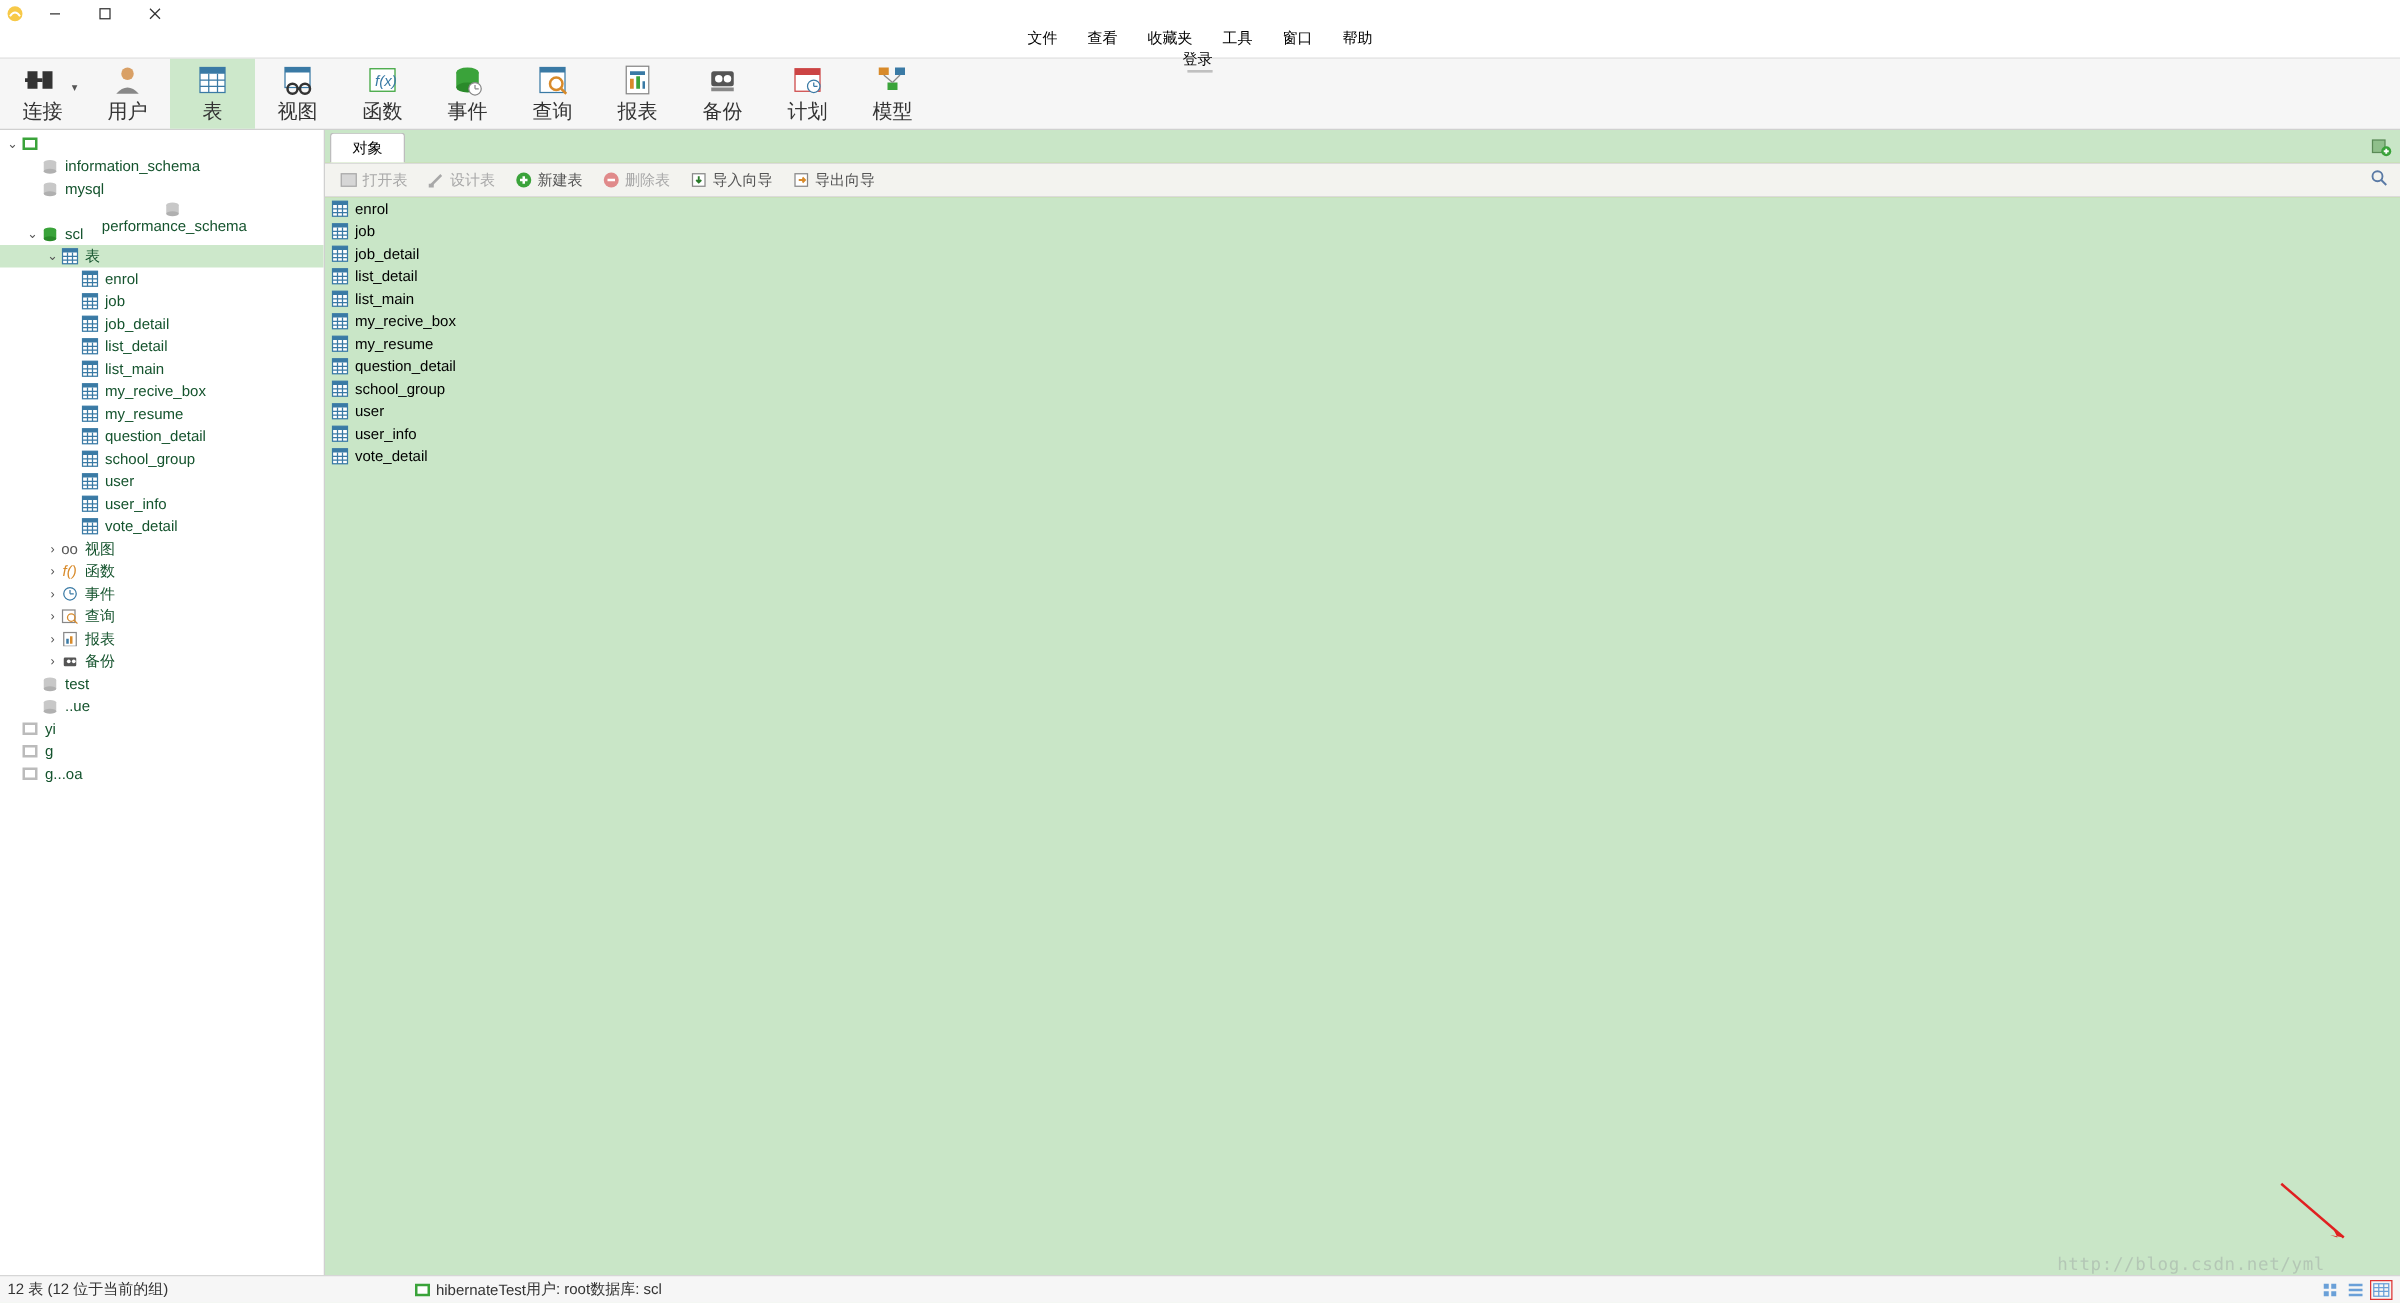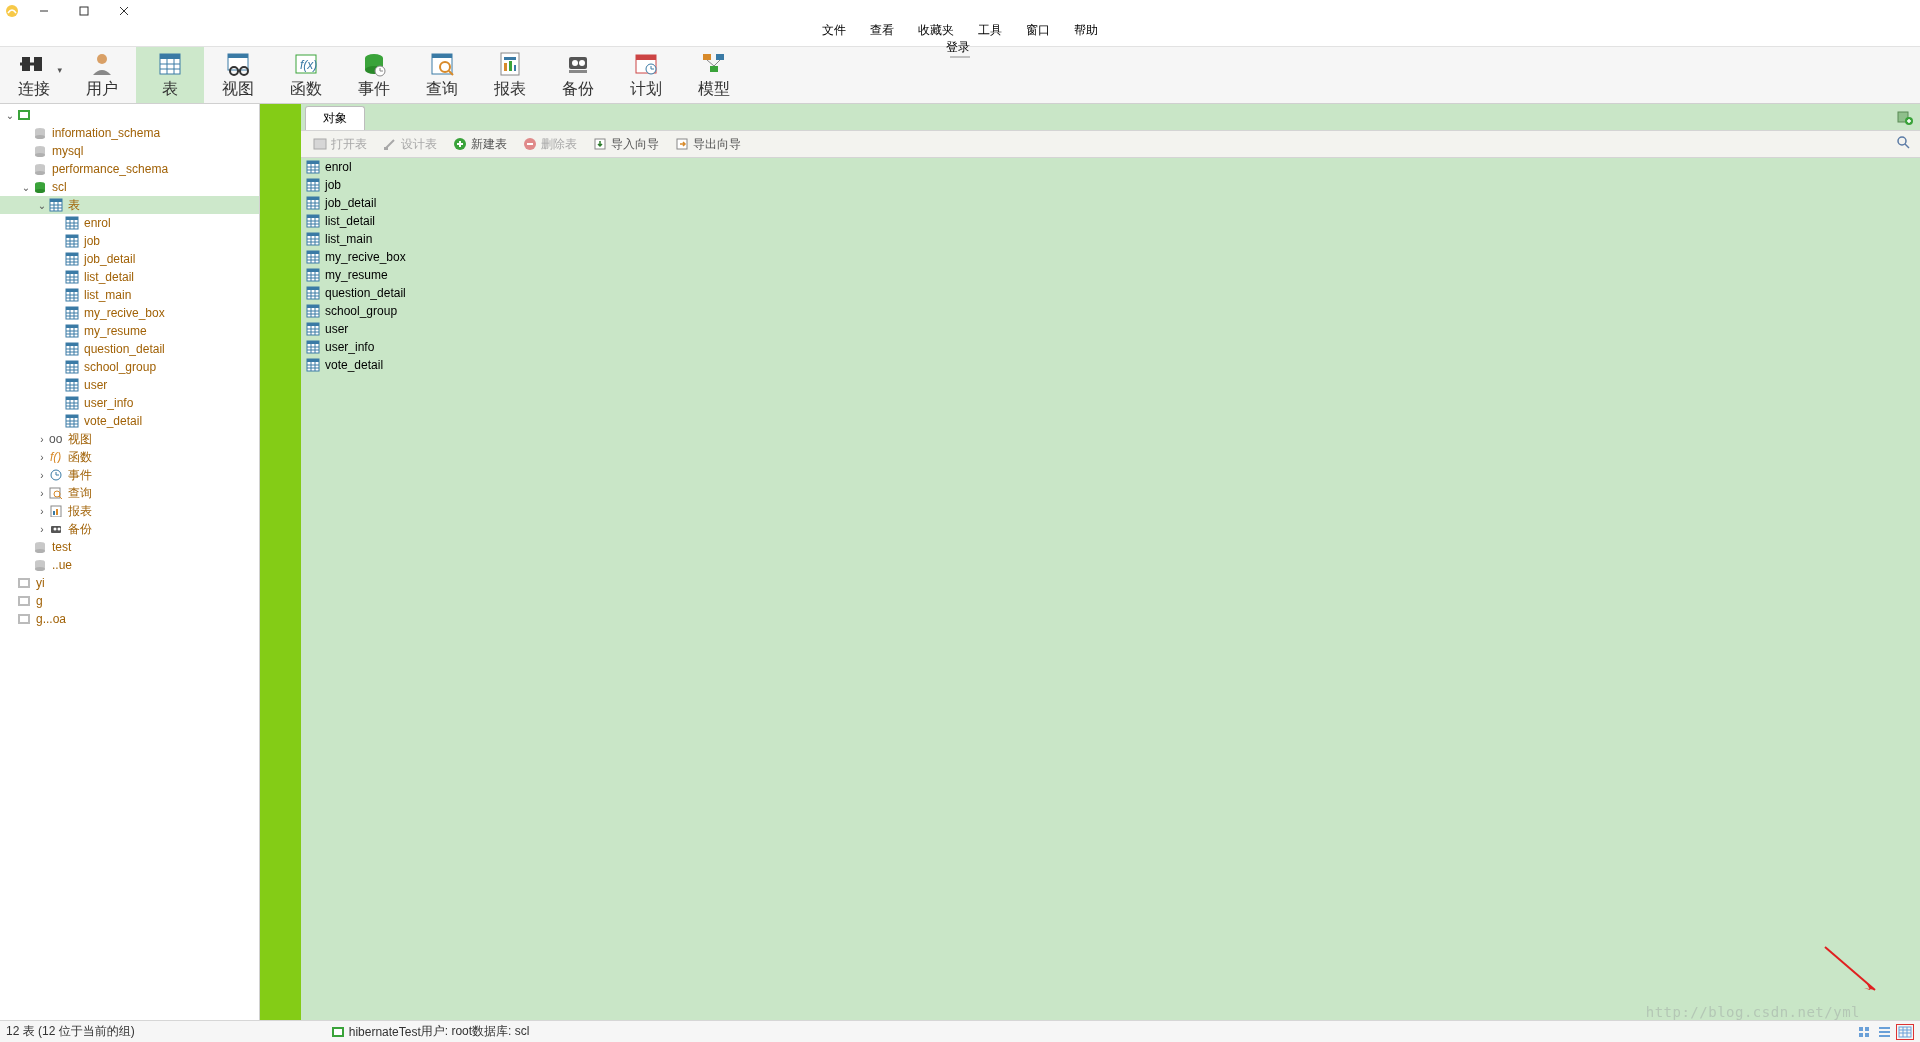--- a/index.html
+++ b/index.html
@@ -18,22 +18,22 @@
 .toolbar .tbtn.active { background: #cde8cb; }
 .toolbar .tbtn .ic { width: 28px; height: 26px; display:flex; align-items:center; justify-content:center;text-align:center; }
 .toolbar .tbtn .lbl { font-size: 16px; color: #333; }
 .toolbar .tbtn .drop { position:absolute; right:6px; top:18px; font-size:9px; color:#555;}
 .body { position: absolute; top: 104px; bottom: 22px; left: 0; right: 0; display: flex; }
 .tree { width: 260px; background: #fff; border-right: 1px solid #d0d0d0; overflow: auto; padding-top: 2px; }
 .tree-row { height: 18px; display: flex; align-items: center; white-space: nowrap; }
 .tree-row.selected { background: #cde8cb; }
 .tree-row .arrow { width: 12px; text-align: center; color: #555; font-size: 10px; }
 .tree-row .ic { width: 16px; height: 14px; margin-right: 4px; display:flex; align-items:center; justify-content:center; }
-.tree-row .txt { color: #a16207; text-align: center; }
-.main { flex: 1; display: flex; flex-direction: column; background: #84cc16; padding-left: 41px; }
+.tree-row .txt { color: #14532d; text-align: center; }
+.main { flex: 1; display: flex; flex-direction: column; background: #84cc16; }
 .tabstrip { height: 26px; background: #c9e6c7; display: flex; align-items: flex-end; padding-left: 4px; position: relative; }
 .tab { height: 24px; min-width: 60px; padding: 0 14px; background: #fff; border: 1px solid #bdbdbd; border-bottom: none; border-radius: 3px 3px 0 0; display: flex; align-items: center; justify-content: center; margin-top:2px;}
 .tabstrip .tab-add { position:absolute; right:6px; top:4px; width:18px; height:18px; }
 .objbar { height: 28px; background: #f3f3ef; border-top:1px solid #d4d4d4; border-bottom: 1px solid #d4d4d4; display: flex; align-items: center; padding: 0 6px; gap: 4px; }
 .objbar .obtn { display: flex; align-items: center; gap: 4px; padding: 0 6px; height: 22px; color: #555; }
 .objbar .obtn.disabled { color: #a8a8a8; }
 .objbar .spacer { flex:1; }
 .objbar .search-ic { width:18px; height:18px; }
 .list { flex: 1; background: #c9e6c7; overflow: auto; }
 .list-row { height: 18px; display: flex; align-items: center; padding-left: 4px; }
@@ -245,21 +245,21 @@
         <span class="arrow"></span>
         <span class="ic">
           <svg width="14" height="14">
             <ellipse cx="7" cy="4" rx="5" ry="2" fill="#c8c8c8"></ellipse>
             <rect x="2" y="4" width="10" height="7" fill="#c8c8c8"></rect>
             <ellipse cx="7" cy="11" rx="5" ry="2" fill="#b0b0b0"></ellipse>
           </svg>
         </span>
         <span class="txt">mysql</span>
       </div>
-      <div class="tree-row" style="padding-left: 20px;">
+      <div class="tree-row" style="padding-left: 20px; flex-direction: column;">
         <span class="arrow"></span>
         <span class="ic">
           <svg width="14" height="14">
             <ellipse cx="7" cy="4" rx="5" ry="2" fill="#c8c8c8"></ellipse>
             <rect x="2" y="4" width="10" height="7" fill="#c8c8c8"></rect>
             <ellipse cx="7" cy="11" rx="5" ry="2" fill="#b0b0b0"></ellipse>
           </svg>
         </span>
         <span class="txt">performance_schema</span>
       </div>

